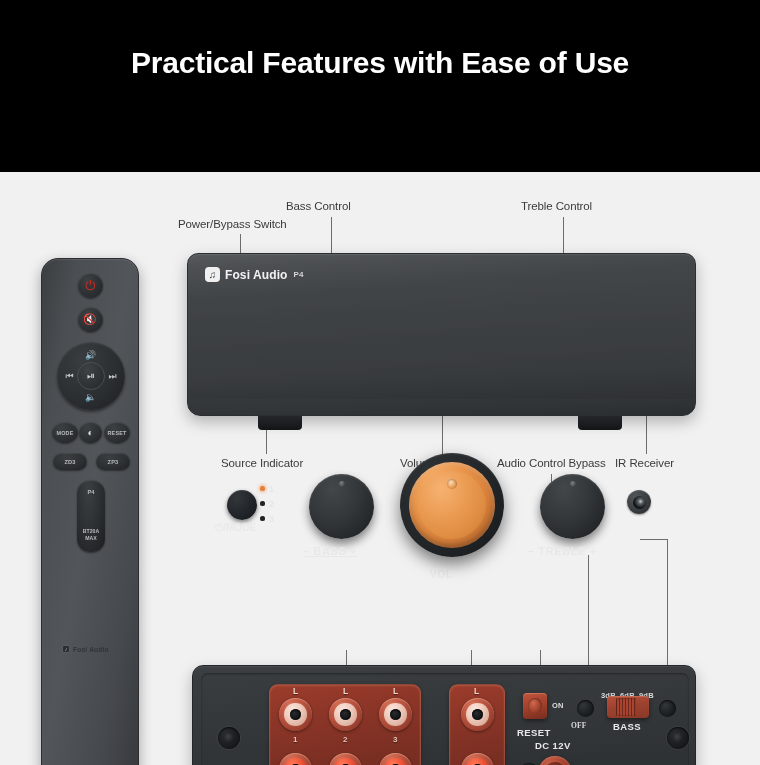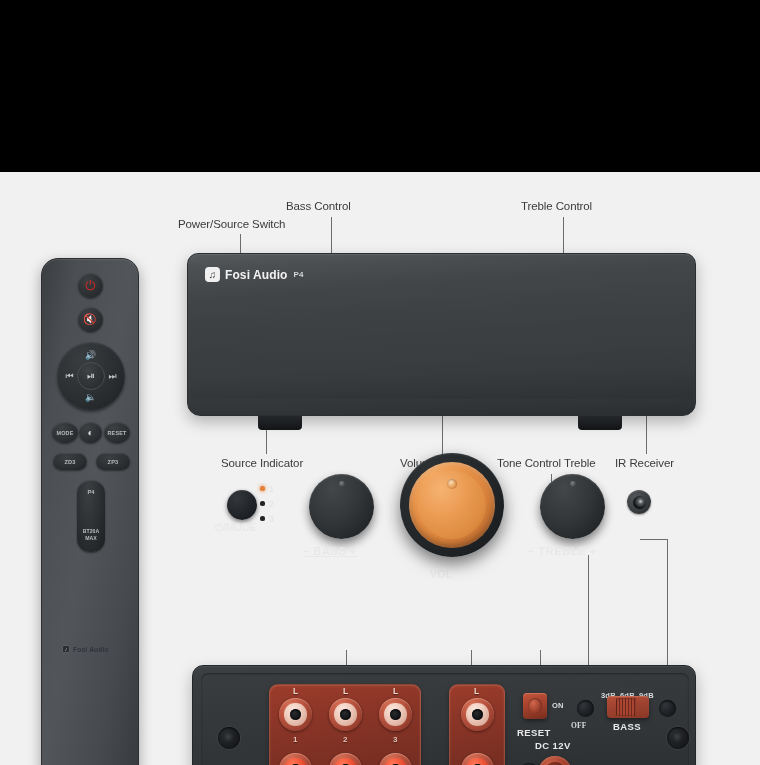--- a/index.html
+++ b/index.html
@@ -463,40 +463,41 @@
     background: radial-gradient(ellipse at 36% 30%, #33363a 0%, #1d2023 55%, #0c0e10 100%);
     box-shadow: inset 0 1px 2px rgba(0,0,0,0.8);
   }
   .vent-1 { left: 376px; top: 27px; width: 17px; height: 17px; }
   .vent-2 { left: 458px; top: 27px; width: 17px; height: 17px; }
 </style>
 </head>
 <body>
 
 <div class="header">
+  <div class="header-title">Practical Features with Ease of Use</div>
 </div>
 
 <div class="stage">
 
-  <div class="callout" style="left:178px; top:46px;">Power/Source Switch</div>
+  <div class="callout" style="left:178px; top:46px;">Power/Bypass Switch</div>
   <div class="leader" style="left:240px; top:62px; height:22px;"></div>
 
   <div class="callout" style="left:286px; top:28px;">Bass Control</div>
   <div class="leader" style="left:331px; top:45px; height:62px;"></div>
 
   <div class="callout" style="left:521px; top:28px;">Treble Control</div>
   <div class="leader" style="left:563px; top:45px; height:62px;"></div>
 
   <div class="callout" style="left:221px; top:285px;">Source Indicator</div>
   <div class="leader" style="left:266px; top:185px; height:97px;"></div>
 
   <div class="callout" style="left:400px; top:285px;">Volume Control</div>
   <div class="leader" style="left:442px; top:219px; height:63px;"></div>
 
-  <div class="callout" style="left:497px; top:285px;">Tone Control Treble</div>
+  <div class="callout" style="left:497px; top:285px;">Audio Control Bypass</div>
   <div class="leader" style="left:551px; top:302px; height:28px;"></div>
 
   <div class="callout" style="left:615px; top:285px;">IR Receiver</div>
   <div class="leader" style="left:646px; top:173px; height:109px;"></div>
 
   <div class="callout" style="left:45px; top:531px;">Remote Control</div>
   <div class="leader" style="left:90px; top:488px; height:40px;"></div>
 
   <div class="callout" style="left:313px; top:531px;">RCA Inputs</div>
   <div class="leader" style="left:346px; top:478px; height:50px;"></div>

